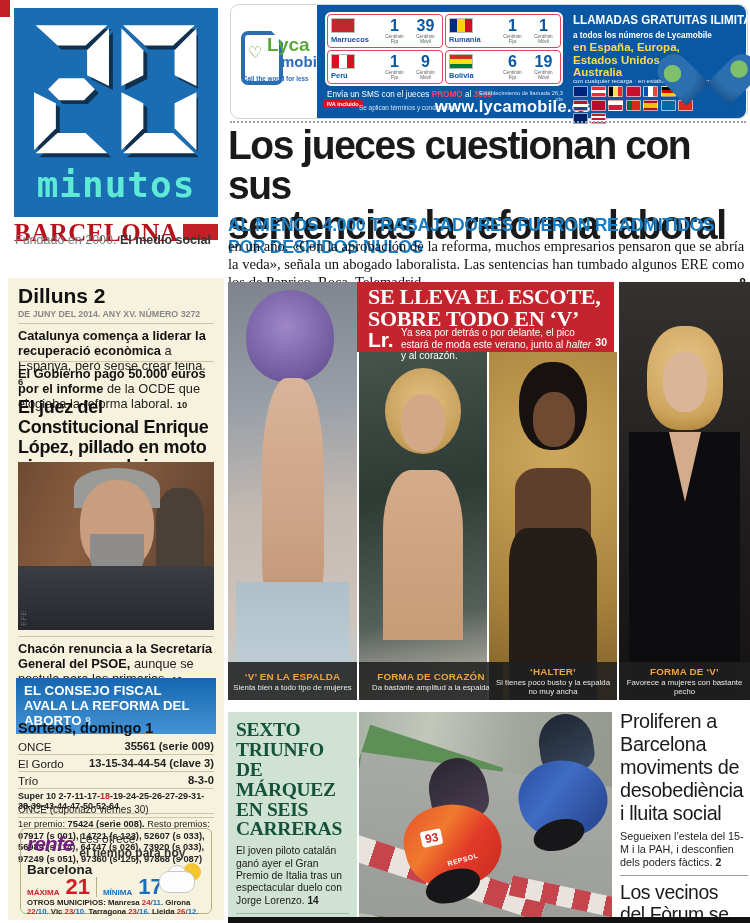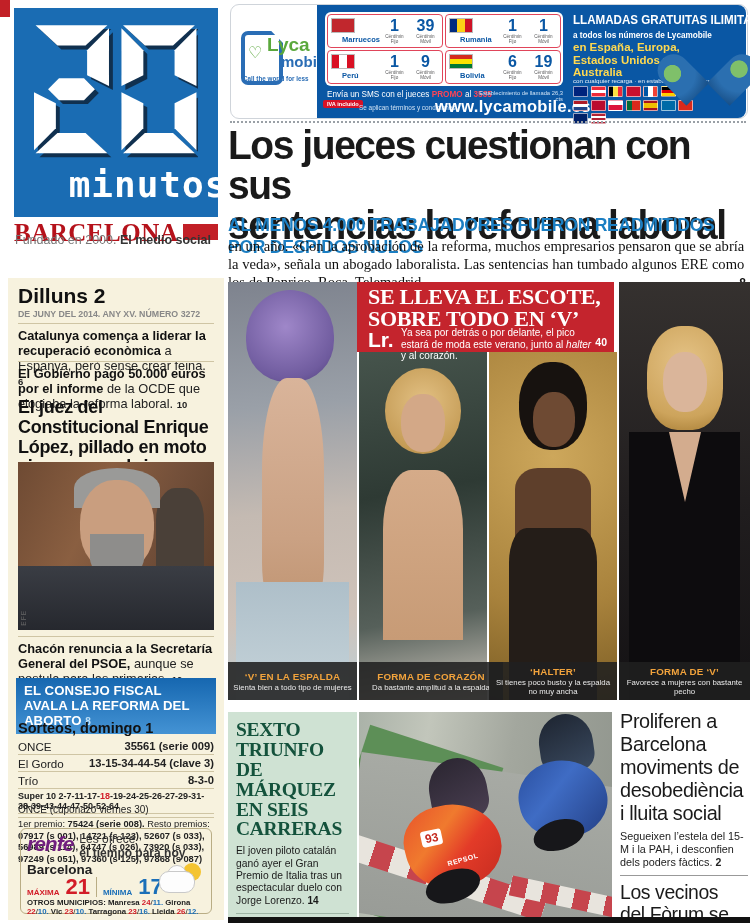--- a/index.html
+++ b/index.html
@@ -3,22 +3,22 @@
 <meta charset="utf-8">
 <style>
   html,body{margin:0;padding:0;background:#e8e8e8;font-family:"Liberation Sans",sans-serif;}
   #page{position:relative;width:750px;height:923px;background:#fff;overflow:hidden;margin:0 auto;}
   .abs{position:absolute;}
 
   
   .corner-red{left:0;top:0;width:10px;height:17px;background:#c22027;}
   .logo-box{left:14px;top:8px;width:204px;height:209px;background:#1a6cb3;}
   .logo-digits{left:20px;top:12px;width:164px;height:140px;}
-  .logo-word{left:0;top:156px;width:204px;text-align:center;color:#ffffff;
-    font-family:"DejaVu Sans Mono",monospace;font-weight:bold;font-size:36px;letter-spacing:1px;margin-left:32px;}
+  .logo-word{left:0;top:156px;width:204px;text-align:center;color:#5eead4;
+    font-family:"DejaVu Sans Mono",monospace;font-weight:bold;font-size:36px;letter-spacing:1px;}
   .ed-row{left:14px;top:221px;width:204px;height:22px;display:flex;align-items:center;}
   .ed-name{color:#b5121b;font-family:"Liberation Serif",serif;font-weight:bold;font-size:25px;letter-spacing:.5px;line-height:1;}
   .ed-bar{flex:1;height:16px;background:#c22027;margin-left:5px;}
   .tagline{left:15px;top:233px;font-size:12.5px;color:#777;}
   .tagline b{color:#333;}
 
   
   .ad{left:230px;top:4px;width:516px;height:113px;background:#fff;border:1px solid #cfd4da;border-radius:9px;}
   .ad-logo{left:0;top:0;width:86px;height:100%;}
   .sim{left:10px;top:26px;width:34px;height:46px;border:4px solid #2a6db5;border-radius:7px;background:#fff;
@@ -26,21 +26,21 @@
   .sim-heart{left:17px;top:38px;font-size:16px;color:#5aa83c;}
   .lyca-t1{left:36px;top:30px;color:#5aa83c;font-weight:bold;font-size:19px;line-height:1;}
   .lyca-t2{left:50px;top:49px;color:#2a6db5;font-weight:bold;font-size:15px;line-height:1;}
   .lyca-t3{left:12px;top:70px;color:#2a6db5;font-weight:bold;font-size:6.3px;}
   .ad-blue{left:86px;top:0;width:429px;height:113px;background:#0a57a4;border-radius:0 8px 8px 0;}
   .rates{left:8px;top:7px;width:238px;height:74px;background:#fff;border-radius:6px;padding:2px;box-sizing:border-box;
     display:grid;grid-template-columns:1fr 1fr;grid-template-rows:1fr 1fr;gap:2px;}
   .rate-card{border:1px solid #e0455a;border-radius:4px;display:flex;align-items:center;padding:1px 3px;gap:4px;}
   .rc-left{display:flex;flex-direction:column;align-items:flex-start;width:46px;}
   .rc-flag{width:22px;height:13px;border:1px solid #bbb;}
-  .rc-country{color:#0a57a4;font-weight:bold;font-size:7.5px;margin-top:2px;margin-left:11px;}
+  .rc-country{color:#0a57a4;font-weight:bold;font-size:7.5px;margin-top:2px;}
   .rc-num{display:flex;flex-direction:column;align-items:center;flex:1;line-height:1;}
   .rc-big{color:#0a57a4;font-weight:bold;font-size:16px;}
   .rc-sub{color:#58585a;font-size:4.6px;line-height:1.2;text-align:center;}
   .sms-line{left:10px;top:85px;font-size:8.2px;color:#fff;}
   .sms-line b{color:#ff4455;}
   .estab{left:160px;top:85px;width:86px;font-size:5.8px;color:#cfe2f5;text-align:right;}
   .badge{left:6px;top:95px;background:#d81126;color:#fff;font-size:5.6px;font-weight:bold;padding:1px 4px;border-radius:2px;}
   .terms{left:42px;top:99px;font-size:6.4px;color:#cfe2f5;}
   .site{left:118px;top:92px;font-size:16.5px;font-weight:bold;color:#fff;letter-spacing:.3px;}
   .ad-head{left:256px;top:7px;width:170px;font-size:13.2px;font-weight:bold;color:#fff;white-space:nowrap;
@@ -371,21 +371,21 @@
       <span class="abs dress"></span>
       <span class="abs vskin"></span>
     </div>
     <div class="abs banner">
       <div class="abs banner-title">
         <span style="display:block">SE LLEVA EL ESCOTE,</span>
         <span style="display:block">SOBRE TODO EN ‘V’</span>
       </div>
       <div class="abs lr">Lr.</div>
       <div class="abs banner-dek"><span>Ya sea por detrás o por delante, el pico estará de moda este verano, junto al </span><i>halter</i><span> y al corazón.</span></div>
-      <div class="abs banner-page">40</div>
+      <div class="abs banner-page">30</div>
     </div>
     <div class="abs cap cap1">
       <span class="cap-t">‘V’ EN LA ESPALDA</span>
       <span class="cap-s">Sienta bien a todo tipo de mujeres</span>
     </div>
     <div class="abs cap cap2">
       <span class="cap-t">FORMA DE CORAZÓN</span>
       <span class="cap-s">Da bastante amplitud a la espalda</span>
     </div>
     <div class="abs cap cap3">

